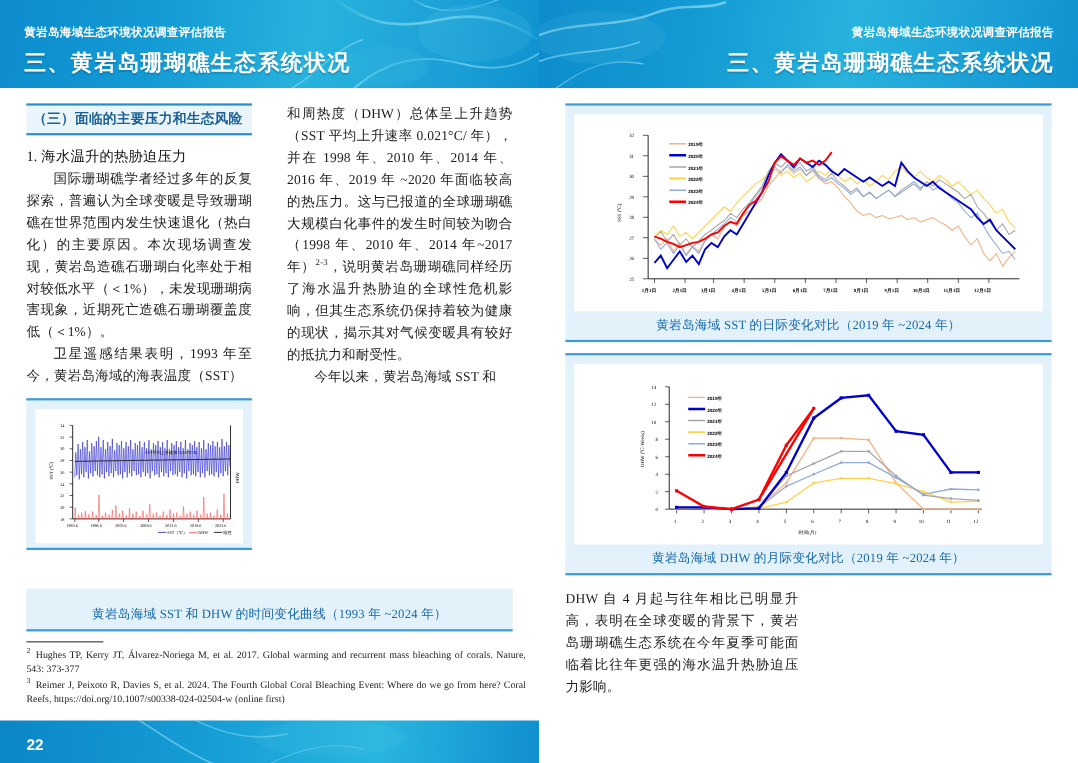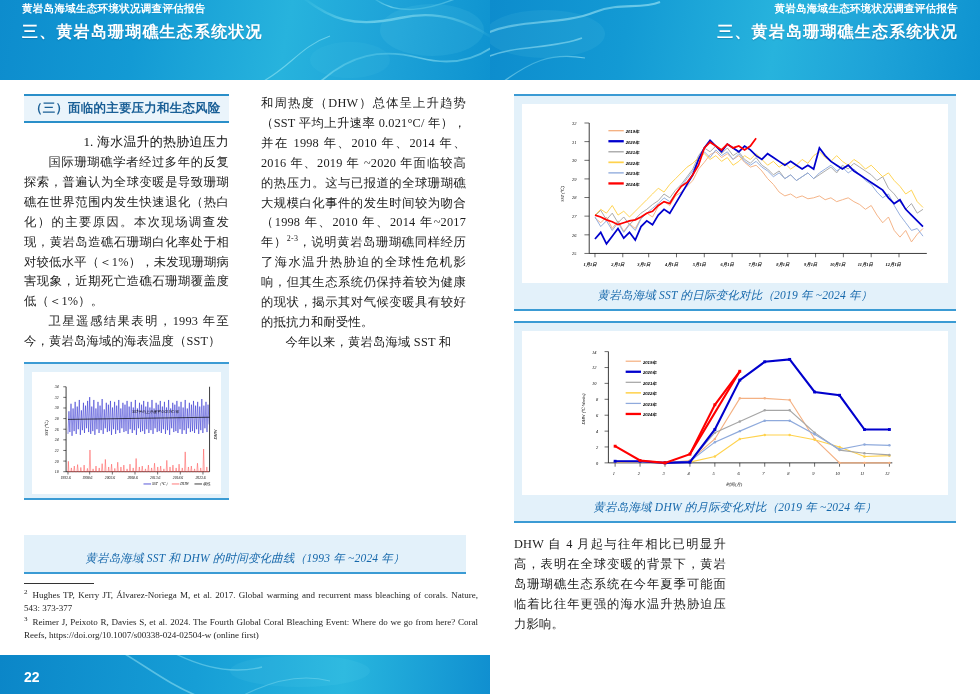--- a/index.html
+++ b/index.html
@@ -11,53 +11,53 @@
   .spread { position: relative; width: 980px; height: 694px; display: flex; }
   .page { position: relative; width: 490px; height: 694px; background: #fff; overflow: hidden; }
 
   
   .header {
     position: relative; height: 80px; width: 490px;
     background: linear-gradient(100deg,#0d8ccd 0%,#139ad4 28%,#27b3dd 58%,#1ea3d8 78%,#0e93d0 100%);
     overflow: hidden;
   }
   .header .caustic { position: absolute; inset: 0; opacity: .55; }
-  .header-inner { position: relative; z-index: 3; height: 100%; padding: 2px 22px 0 22px;
+  .header-inner { position: relative; z-index: 3; height: 100%; padding: 24px 22px 0 22px;
                   display: flex; flex-direction: column; justify-content: flex-start; }
   .kicker { font-family: "Liberation Sans","DejaVu Sans",sans-serif; font-size: 10.5px; font-weight: bold;
             color: #ffffff; letter-spacing: .3px; line-height: 1.2; }
   .chapter-title { font-family: Liberation Serif, serif; font-weight: bold;
-                   font-size: 16px; color: #ffffff; letter-spacing: 1.2px; margin-top: 7px;
+                   font-size: 20px; color: #ffffff; letter-spacing: 1.2px; margin-top: 7px;
                    text-shadow: 0 1px 1px rgba(0,60,100,.25); }
   .page-left .header-inner { align-items: flex-start; text-align: left; }
   .page-right .header-inner { align-items: flex-end; text-align: right; }
 
   
   .body { position: relative; padding: 14px 24px 0 24px; height: 575px; }
   .cols { display: flex; gap: 32px; }
   .col { width: 212px; }
 
   .section-head {
     border-top: 2px solid #2a8fc9; border-bottom: 2px solid #2a8fc9;
     background: #eaf4fb; padding: 4px 6px; margin-bottom: 10px;
   }
   .section-head-text {
     font-family: "Liberation Sans","DejaVu Sans",sans-serif;
     font-weight: bold; font-size: 12.5px; color: #1a5f96; letter-spacing: .2px;
   }
   .sub-head { font-size: 13px; font-weight: normal; color: #111; margin: 2px 0 2px 0;
-              font-family: "Liberation Serif","DejaVu Serif",serif; letter-spacing: .2px; text-align: right;}
+              font-family: "Liberation Serif","DejaVu Serif",serif; letter-spacing: .2px;}
   p.para { font-size: 12.3px; line-height: 1.62; color: #1b1b1b; text-align: justify;
            text-justify: inter-ideograph; text-indent: 2em; letter-spacing: .2px; }
   p.para.noindent { text-indent: 0; }
   .sup { font-size: 8px; vertical-align: super; }
 
   
   .figbox { background: #e3f1fa; border-top: 2px solid #3b9bd4; border-bottom: 2px solid #3b9bd4;
-            padding: 8px 8px 4px 8px; margin-top: 10px; font-style: italic; }
+            padding: 8px 8px 4px 8px; margin-top: 10px; }
   .figbox.full { margin-top: 0; }
   .fig-plot { background: #ffffff; padding: 2px; }
   .fig-caption { text-align: center; font-size: 11.5px; color: #1668ab; padding: 5px 2px 2px 2px;
                  font-family: "Liberation Serif","DejaVu Serif",serif; letter-spacing: .2px; }
 
   
   .footnotes { position: absolute; left: 24px; right: 12px; bottom: 12px; }
   .fn-rule { width: 70px; height: 1px; background: #333; margin-bottom: 4px; }
   .fn { font-size: 9px; line-height: 1.42; color: #1c1c1c; text-align: justify; margin-bottom: 1px;}
   .fn .fnum { font-size: 7px; vertical-align: super; margin-right: 5px; }

